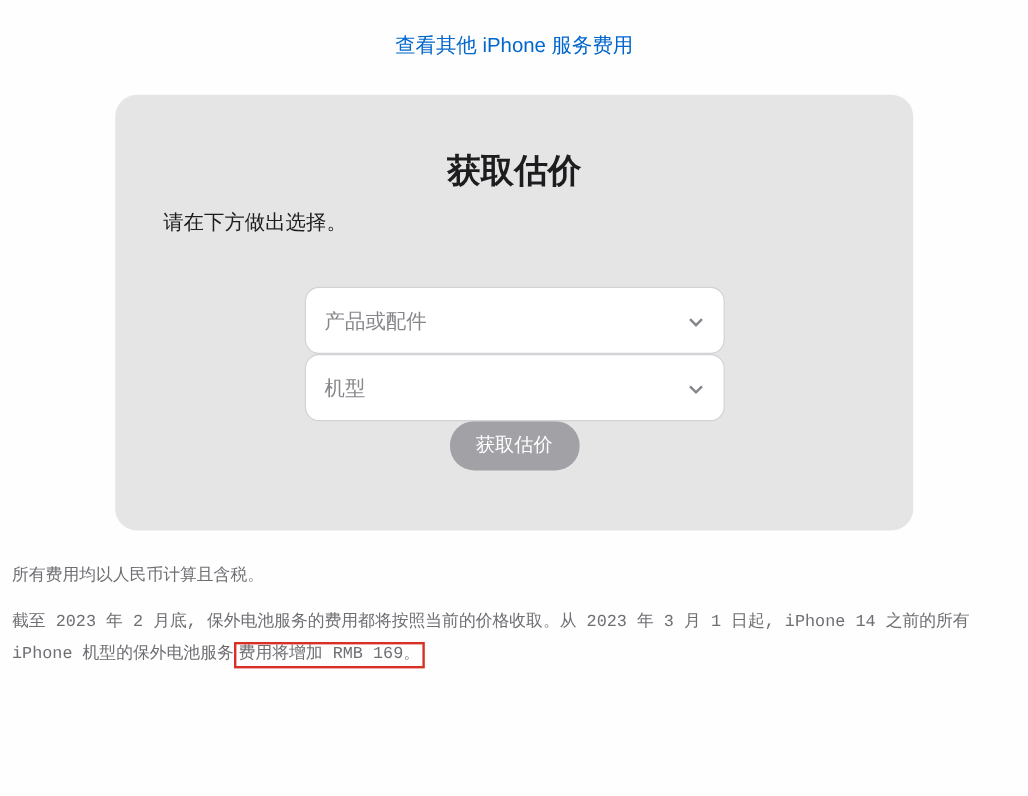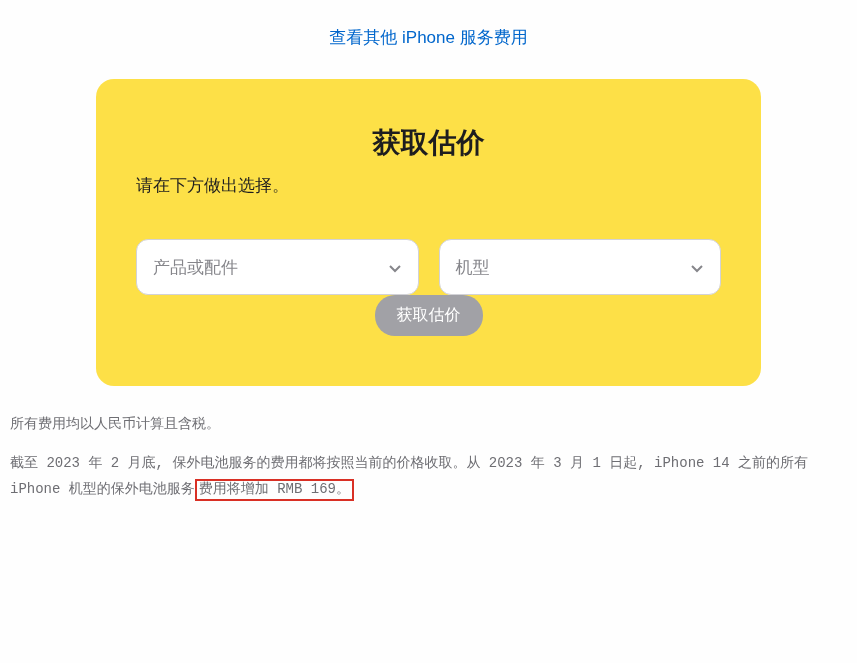--- a/index.html
+++ b/index.html
@@ -20,44 +20,43 @@
       padding-bottom: 30px;
     }
     .top-link a {
       color: #0066cc;
       text-decoration: none;
       font-size: 17px;
       font-weight: 400;
       cursor: pointer;
     }
     .card {
-      background: #fde047;
+      background: #e5e5e5;
       border-radius: 18px;
       margin: 0 auto;
       width: 665px;
       padding: 45px 40px 50px 40px;
     }
     .card-title {
       text-align: center;
       font-size: 28px;
       font-weight: 600;
       color: #1d1d1f;
       margin-bottom: 12px;
     }
     .card-subtitle {
       text-align: left;
       font-size: 17px;
       color: #1d1d1f;
       margin-bottom: 42px;
     }
     .select-group {
       display: flex;
-      flex-direction: row;
+      flex-direction: column;
       align-items: center;
-      gap: 20px;
       margin-top: 40px;
     }
     .select-wrapper {
       position: relative;
       width: 350px;
     }
     .select-field {
       width: 100%;
       height: 56px;
       background: #fff;

